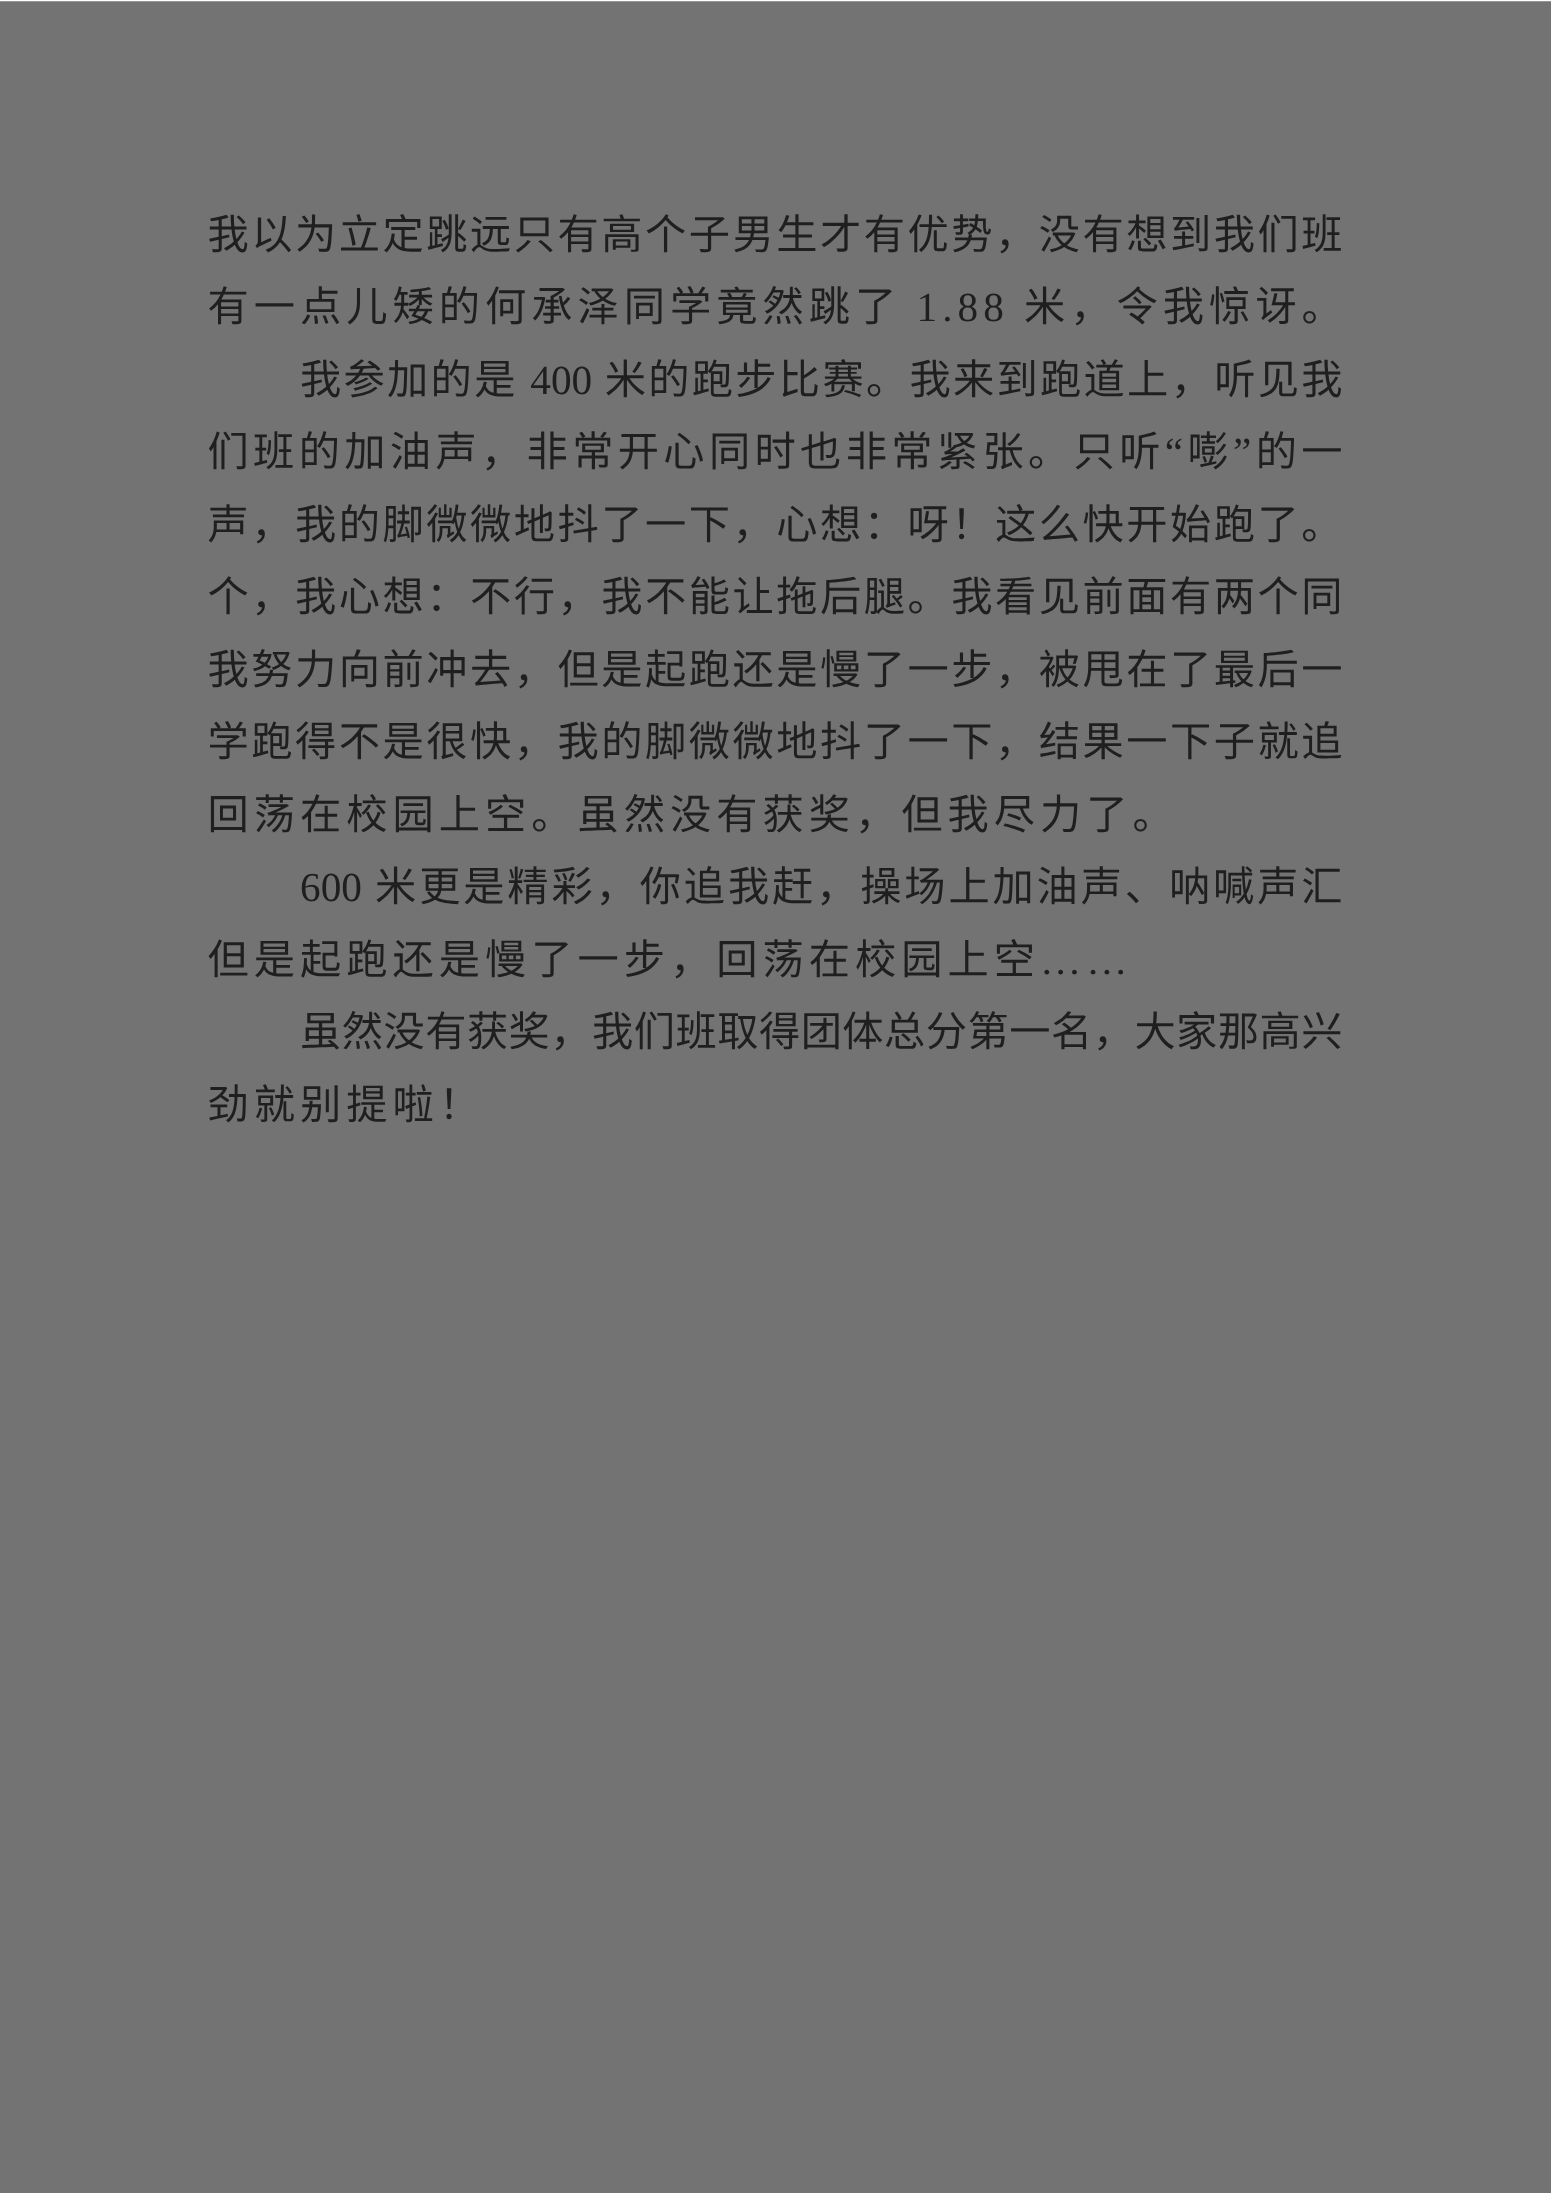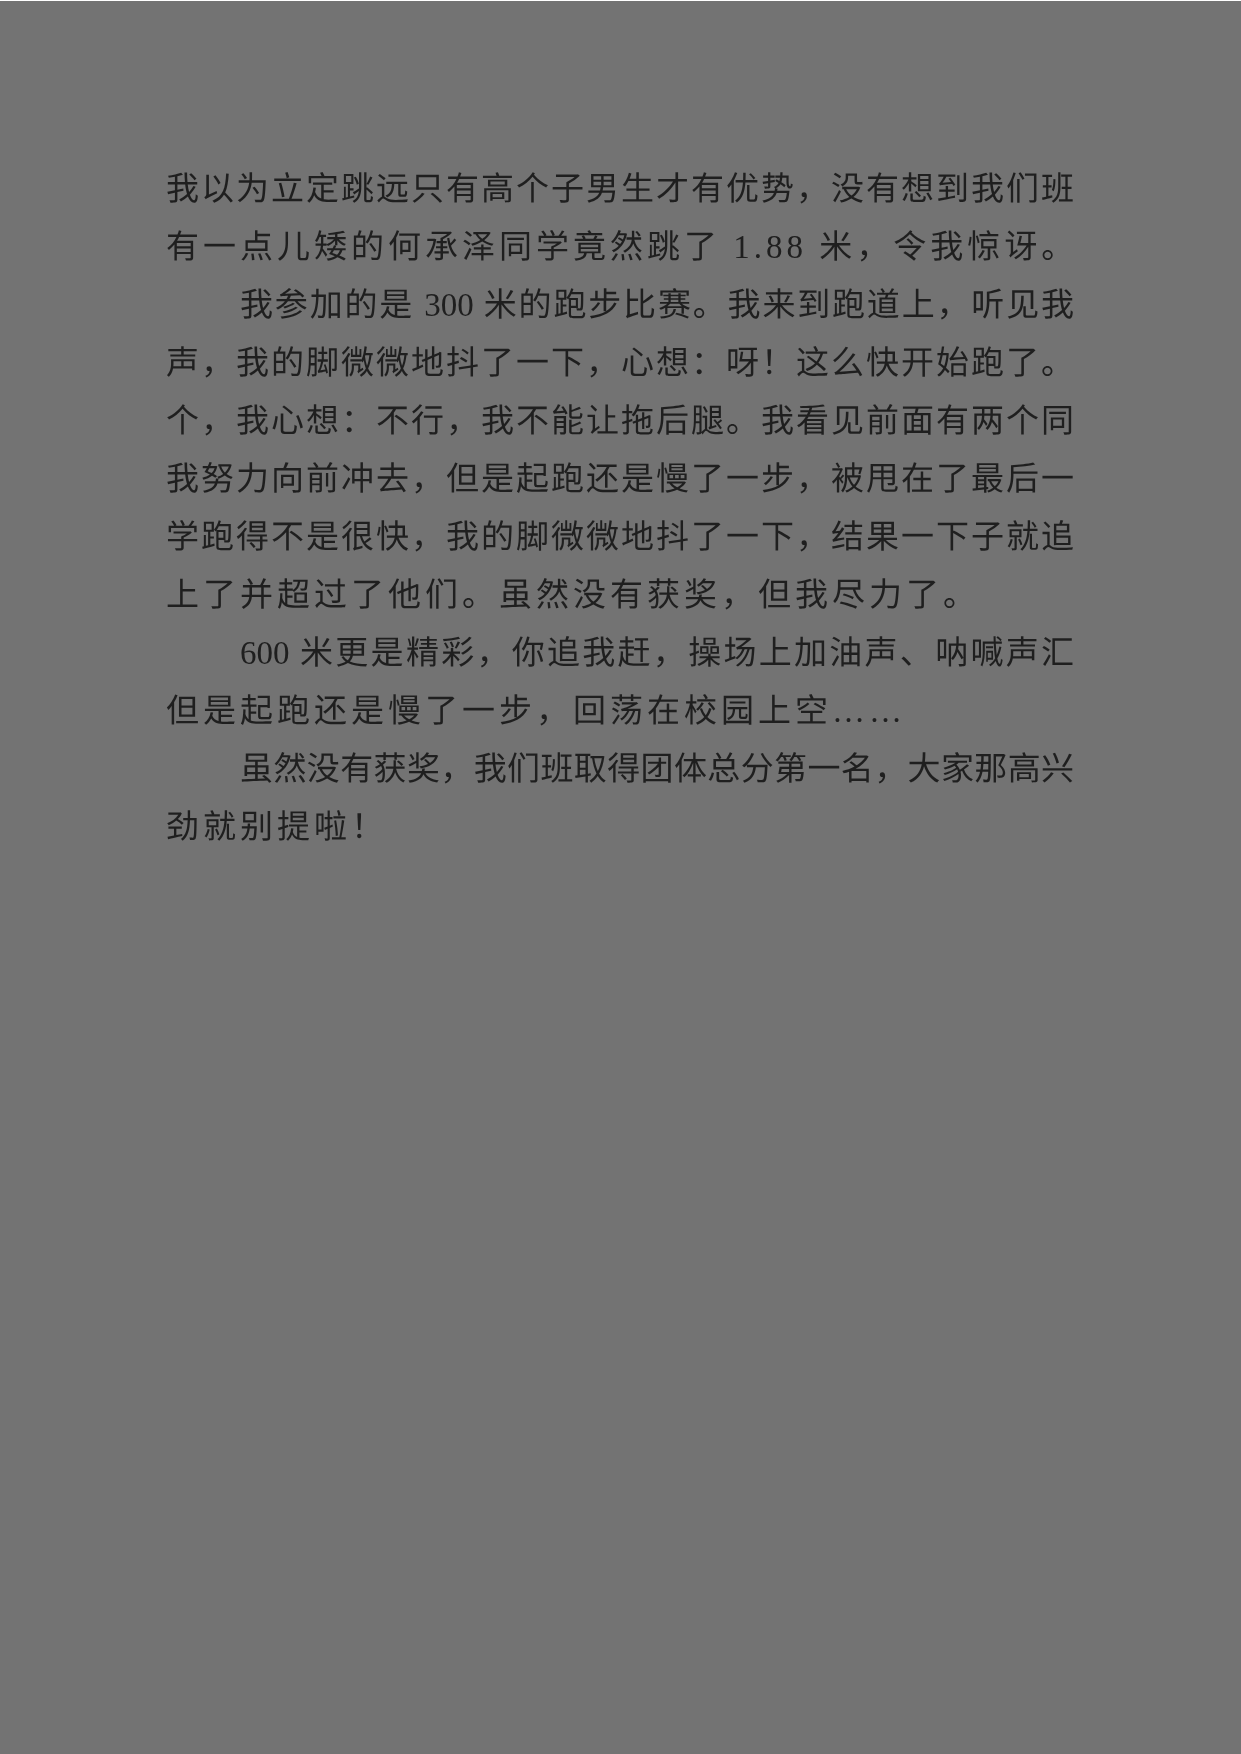--- a/index.html
+++ b/index.html
@@ -49,24 +49,25 @@
     text-indent: 74px;
   }
 </style>
 </head>
 <body>
 
 <div class="page">
   <div class="essay-body">
     <div class="text-line">我以为立定跳远只有高个子男生才有优势，没有想到我们班</div>
     <div class="text-line para-end">有一点儿矮的何承泽同学竟然跳了 1.88 米，令我惊讶。</div>
-    <div class="text-line para-start">我参加的是 300 米的跑步比赛。我来到跑道上，听见我</div>
+    <div class="text-line para-start">我参加的是 400 米的跑步比赛。我来到跑道上，听见我</div>
+    <div class="text-line">们班的加油声，非常开心同时也非常紧张。只听“嘭”的一</div>
     <div class="text-line">声，我的脚微微地抖了一下，心想：呀！这么快开始跑了。</div>
     <div class="text-line">个，我心想：不行，我不能让拖后腿。我看见前面有两个同</div>
     <div class="text-line">我努力向前冲去，但是起跑还是慢了一步，被甩在了最后一</div>
     <div class="text-line">学跑得不是很快，我的脚微微地抖了一下，结果一下子就追</div>
-    <div class="text-line para-end">上了并超过了他们。虽然没有获奖，但我尽力了。</div>
+    <div class="text-line para-end">回荡在校园上空。虽然没有获奖，但我尽力了。</div>
     <div class="text-line para-start">600 米更是精彩，你追我赶，操场上加油声、呐喊声汇</div>
     <div class="text-line para-end">但是起跑还是慢了一步，回荡在校园上空……</div>
     <div class="text-line para-start">虽然没有获奖，我们班取得团体总分第一名，大家那高兴</div>
     <div class="text-line para-end">劲就别提啦！</div>
   </div>
 </div>
 
 </body></html>

